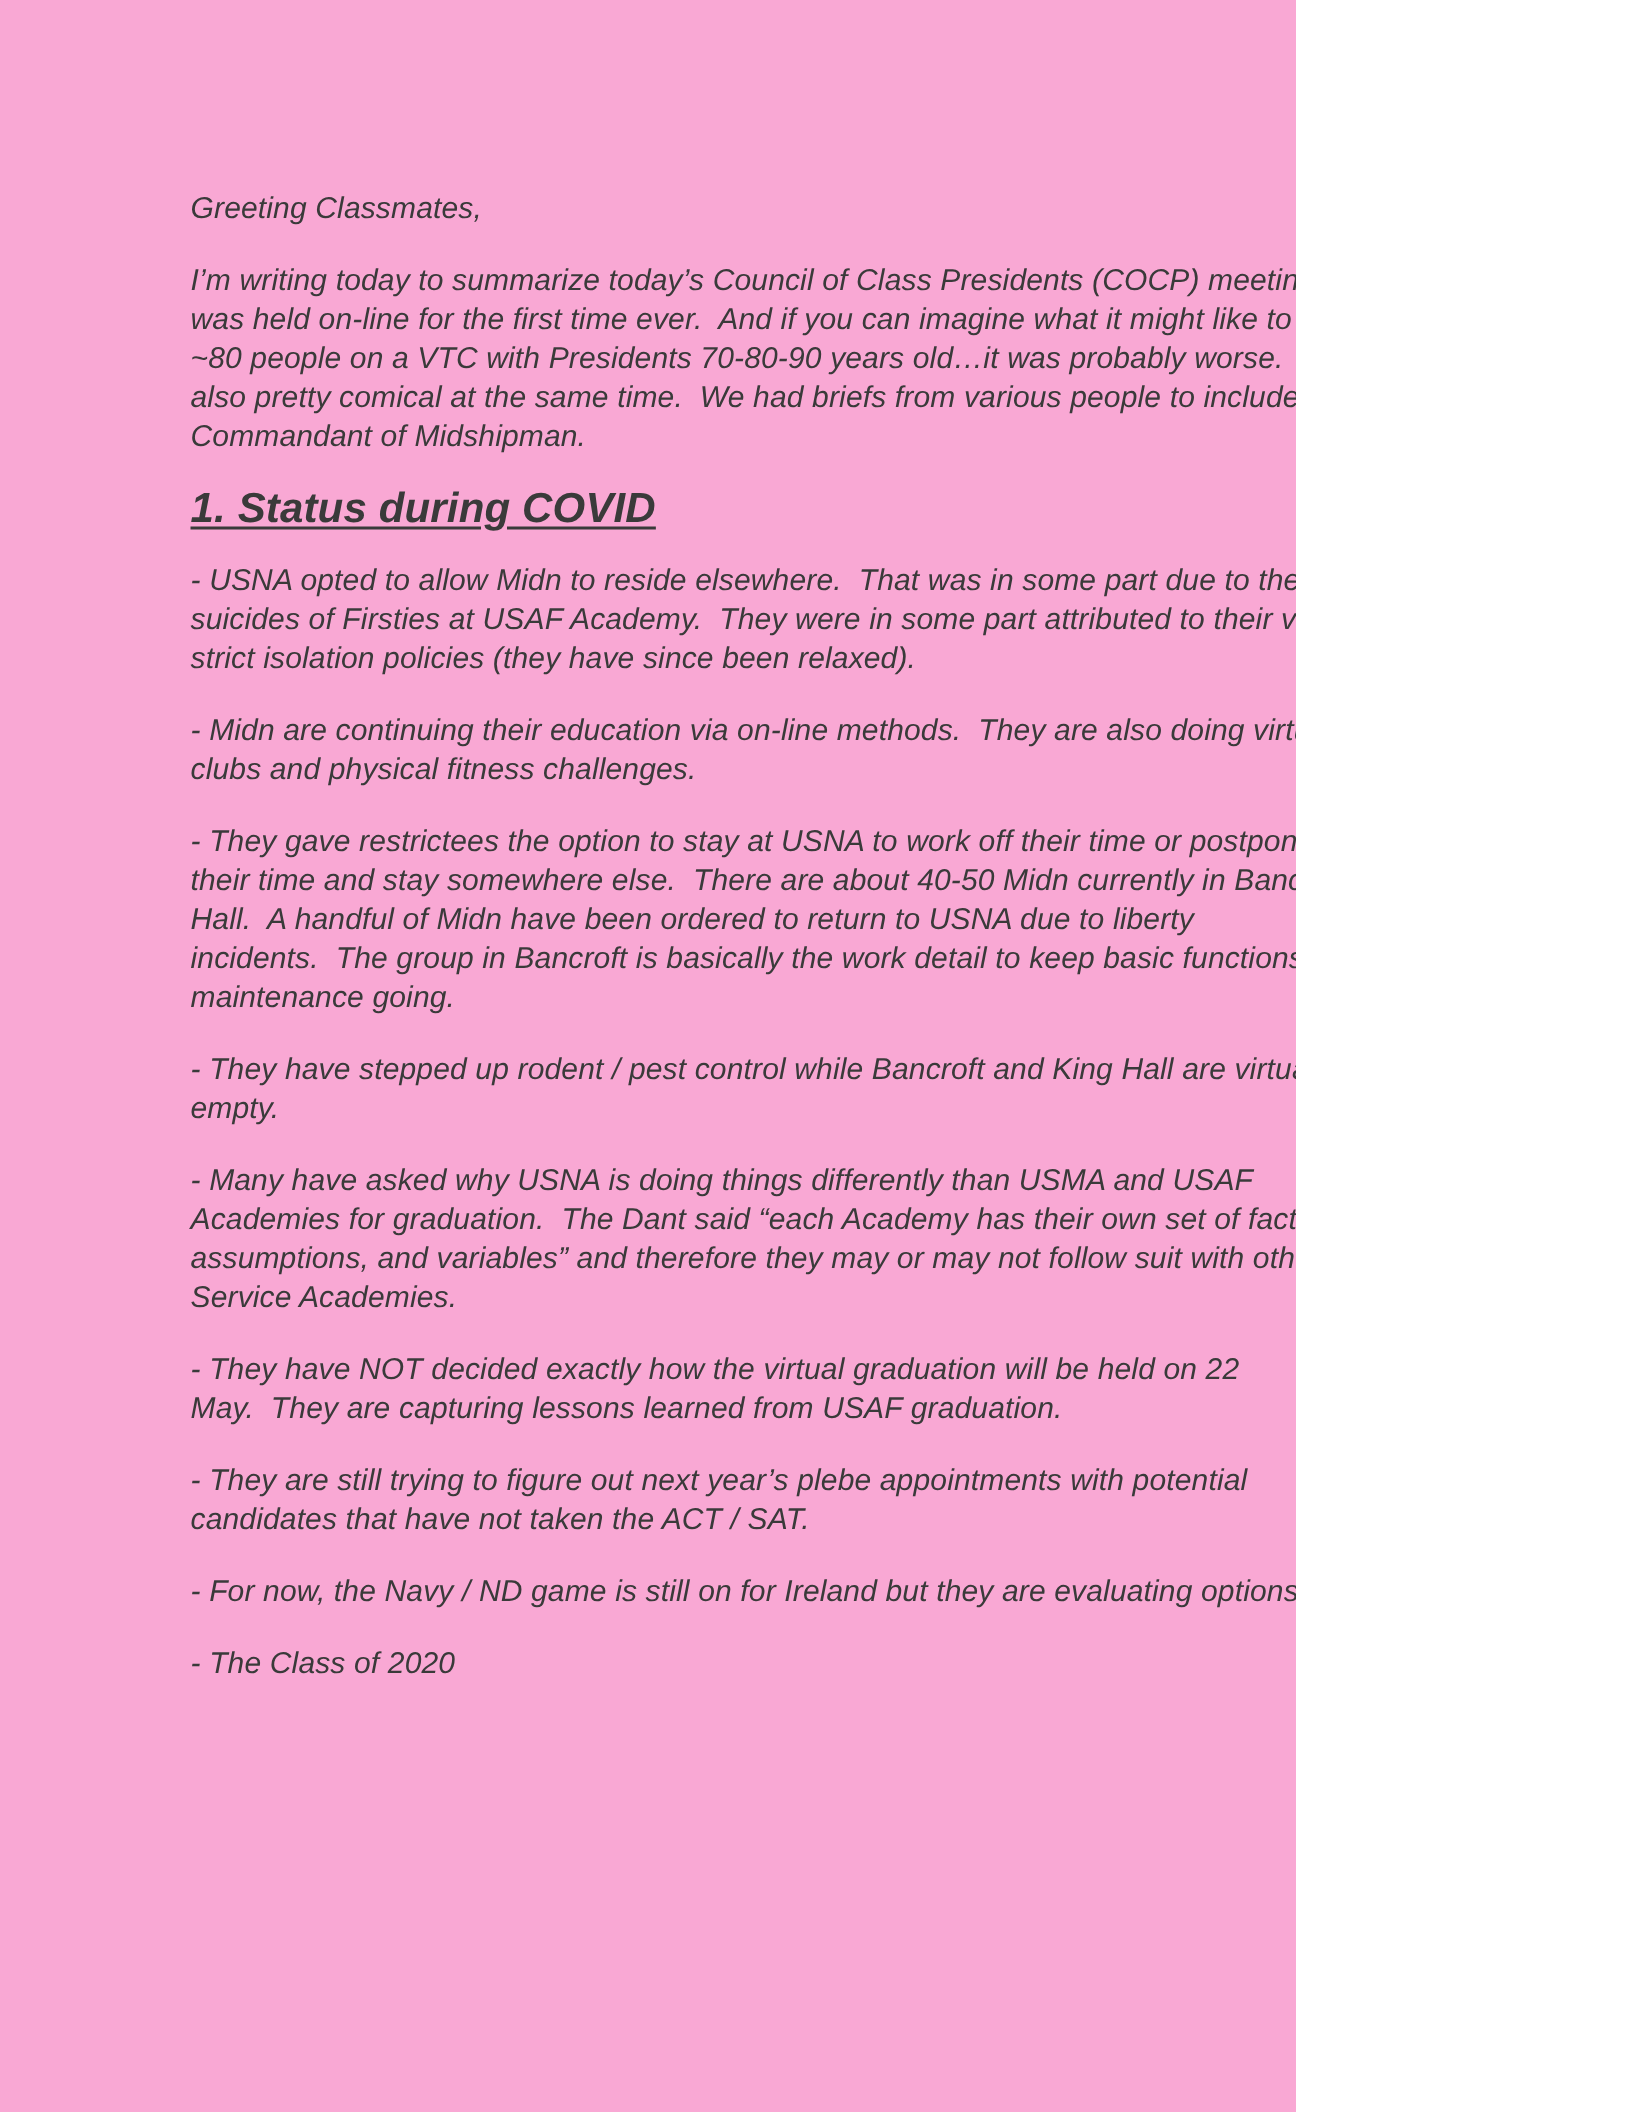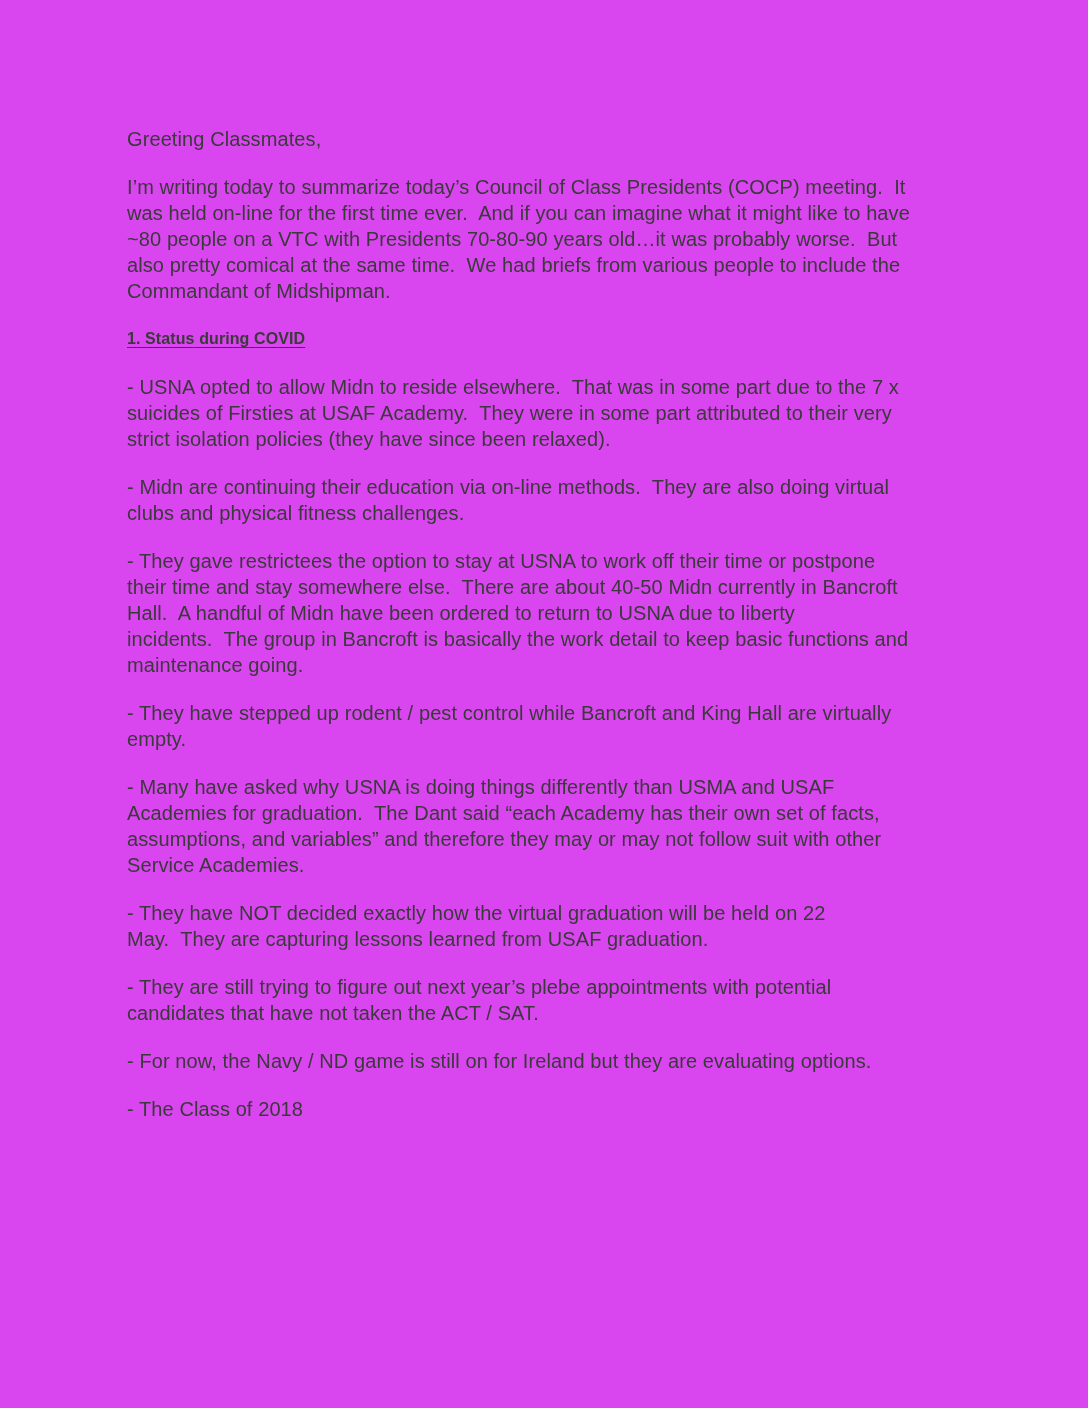--- a/index.html
+++ b/index.html
@@ -2,43 +2,44 @@
 <html><head>
 <meta charset="utf-8">
 <style>
   html, body {
     margin: 0;
     padding: 0;
     background: #ffffff;
   }
   .page {
     position: relative;
-    width: 1088px;
+    width: 864px;
     height: 1408px;
-    background: #d946ef;
+    background: #f9a8d4;
     overflow: hidden;
+    font-style: italic;
   }
   .content {
     position: absolute;
     left: 127px;
     top: 126px;
     width: 910px;
     font-family: "Liberation Sans", sans-serif;
     font-size: 20px;
     line-height: 26px;
     color: #3a3a3a;
     letter-spacing: 0.1px;
   }
   .para {
     margin: 0 0 22px 0;
     white-space: pre-wrap;
   }
   .heading {
     margin: 0 0 22px 0;
-    font-size: 16px;
+    font-size: 28px;
     line-height: 26px;
     font-weight: 700;
     text-decoration: underline;
     text-underline-offset: 3px;
     white-space: pre-wrap;
   }
 </style>
 </head>
 <body>
 
@@ -65,15 +66,15 @@
 empty.</p>
     <p class="para">- Many have asked why USNA is doing things differently than USMA and USAF
 Academies for graduation.  The Dant said “each Academy has their own set of facts,
 assumptions, and variables” and therefore they may or may not follow suit with other
 Service Academies.</p>
     <p class="para">- They have NOT decided exactly how the virtual graduation will be held on 22
 May.  They are capturing lessons learned from USAF graduation.</p>
     <p class="para">- They are still trying to figure out next year’s plebe appointments with potential
 candidates that have not taken the ACT / SAT.</p>
     <p class="para">- For now, the Navy / ND game is still on for Ireland but they are evaluating options.</p>
-    <p class="para">- The Class of 2018</p>
+    <p class="para">- The Class of 2020</p>
   </div>
 </div>
 
 </body></html>

